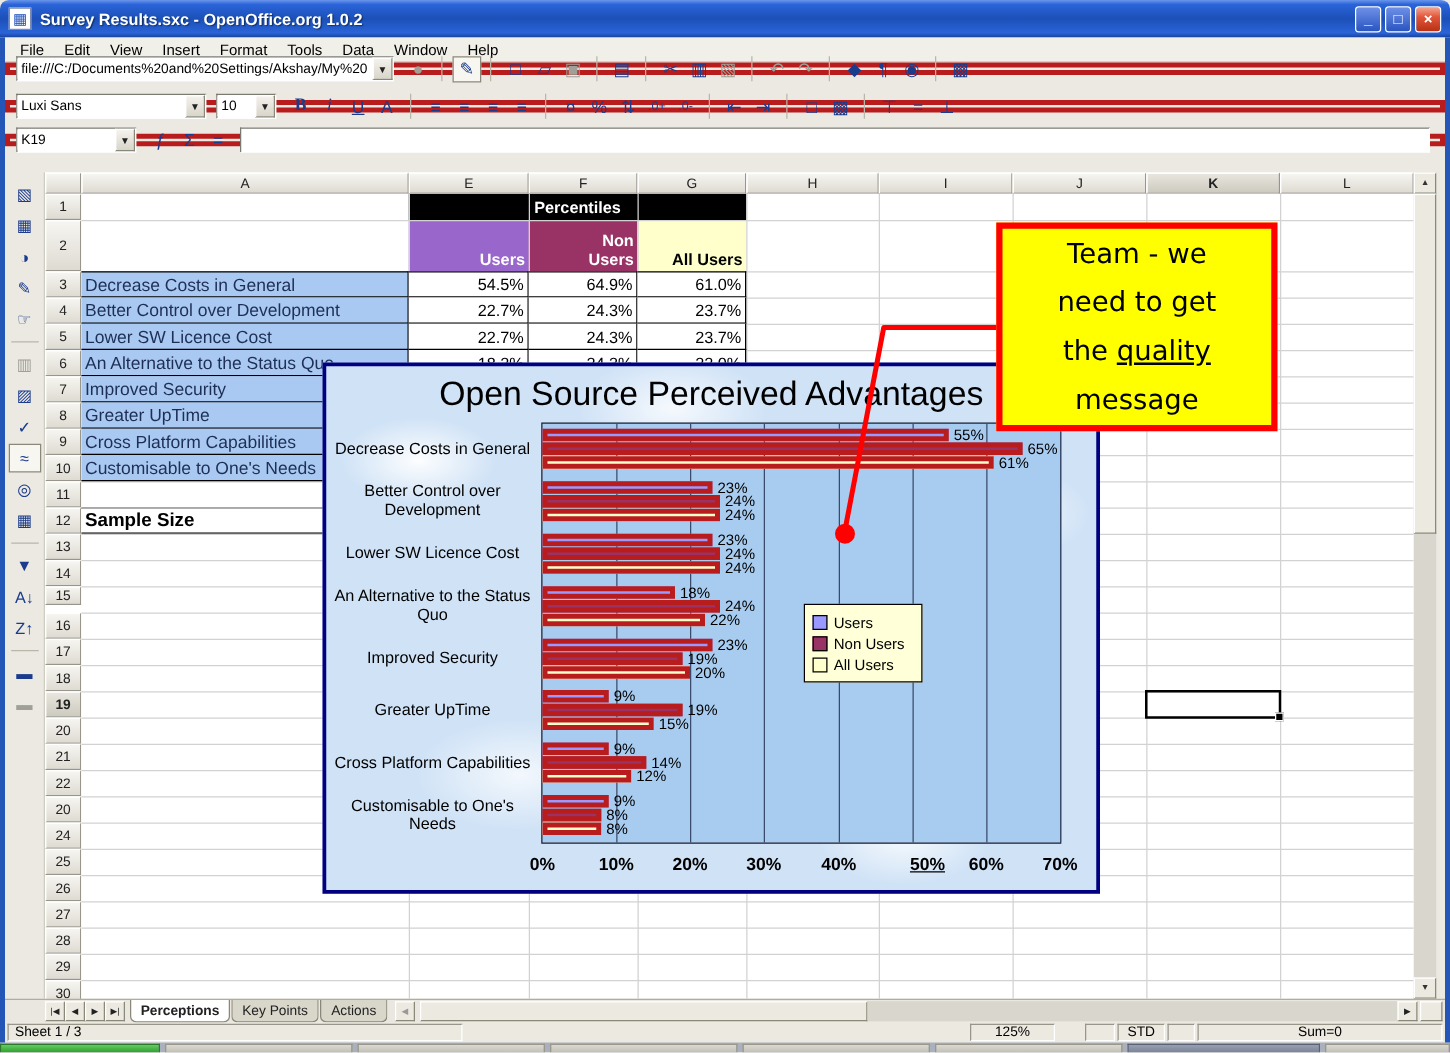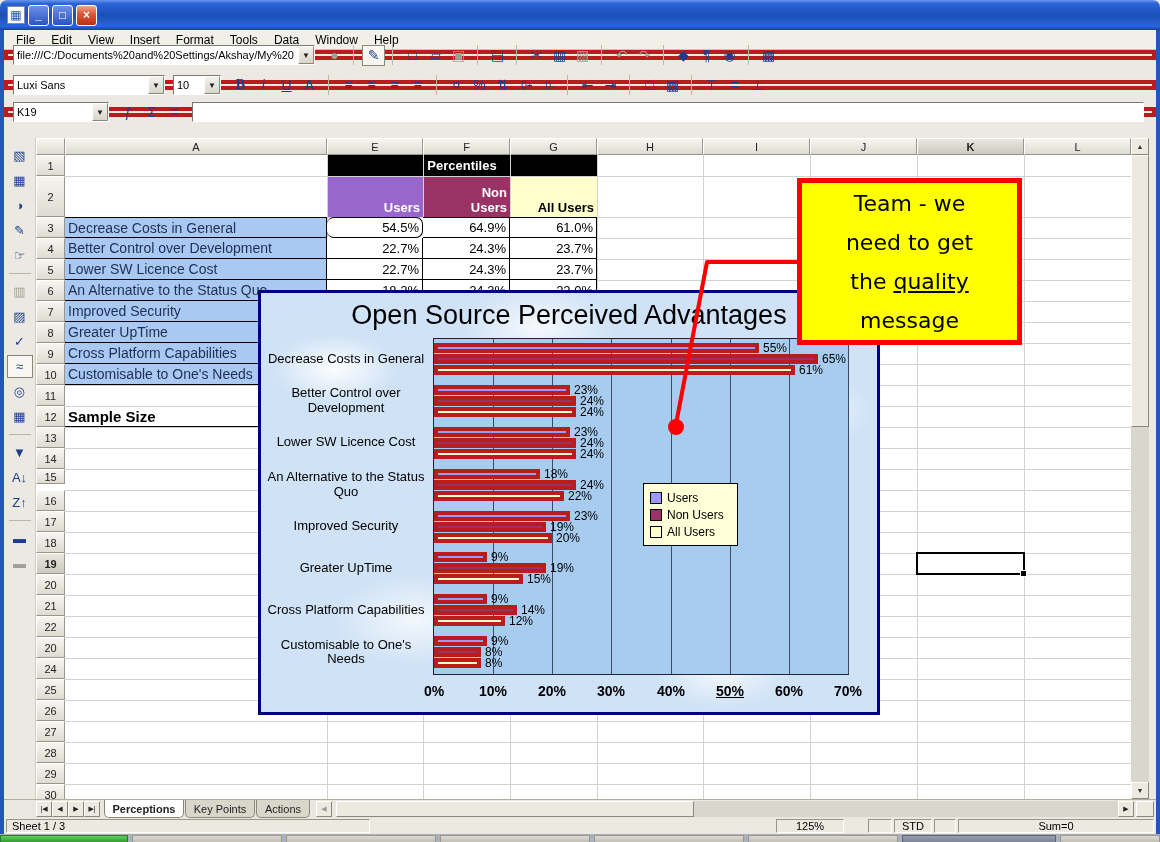--- a/index.html
+++ b/index.html
@@ -160,20 +160,21 @@
 .tb { position:absolute; top:1px; height:7px; background:linear-gradient(#dcd9d0,#c2bfb6);
   border:1px solid #9a978c; border-bottom:none; }
 .tb.start { background:linear-gradient(#63cc63,#2f9e2f); border-color:#2a7a2a; }
 .tb.activewin { background:linear-gradient(#97a0b2,#7b8496); border-color:#5a6375; }
 </style>
 </head>
 <body>
 
 <div class="titlebar">
   <span class="app-icon">▦</span>
+  <span class="title-text">Survey Results.sxc - OpenOffice.org 1.0.2</span>
   <span class="winbtn minmax">_</span>
   <span class="winbtn minmax">□</span>
   <span class="winbtn close">×</span>
 </div>
 <div class="edge l"></div>
 <div class="edge r"></div>
 
 <div class="menubar" id="menubar">
     <span class="menu-item">File</span>
     <span class="menu-item">Edit</span>
@@ -414,21 +415,21 @@
           <div class="vlab" style="left: 51px; top: 308px;">8%</div>
           <div class="bar" style="left: 0px; top: 319px; width: 47px; background: rgb(255, 255, 204);"></div>
           <div class="vlab" style="left: 51px; top: 319px;">8%</div>
         </div>
       <div id="xaxis">
           <div class="xlab" style="left: 143px;">0%</div>
           <div class="xlab" style="left: 202px;">10%</div>
           <div class="xlab" style="left: 261px;">20%</div>
           <div class="xlab" style="left: 320px;">30%</div>
           <div class="xlab" style="left: 380px;">40%</div>
-          <div class="xlab" style="left: 439px; text-decoration: underline;">50%</div>
+          <div class="xlab" style="left: 451px; text-decoration: underline;">50%</div>
           <div class="xlab" style="left: 498px;">60%</div>
           <div class="xlab" style="left: 557px;">70%</div>
         </div>
       <div class="legend" id="legend">
           <div class="leg-item">
             <span class="leg-sw" style="background: rgb(153, 153, 255);"></span>
             <span>Users</span>
           </div>
           <div class="leg-item">
             <span class="leg-sw" style="background: rgb(153, 51, 102);"></span>
@@ -471,21 +472,21 @@
       <div class="hline" style="top: 461px;"></div>
       <div class="hline" style="top: 482px;"></div>
       <div class="hline" style="top: 503px;"></div>
       <div class="hline" style="top: 524px;"></div>
       <div class="hline" style="top: 545px;"></div>
       <div class="hline" style="top: 566px;"></div>
       <div class="hline" style="top: 587px;"></div>
       <div class="hline" style="top: 608px;"></div>
       <div class="hline" style="top: 629px;"></div>
       <div class="cell rowlab topb" style="left: 0px; top: 62px; width: 262px; height: 21px;">Decrease Costs in General</div>
-      <div class="cell valcell topb" style="left: 262px; top: 62px; width: 96px; height: 21px; border-radius: 7px;">54.5%</div>
+      <div class="cell valcell topb" style="left: 262px; top: 62px; width: 96px; height: 21px;">54.5%</div>
       <div class="cell valcell topb" style="left: 358px; top: 62px; width: 87px; height: 21px;">64.9%</div>
       <div class="cell valcell topb" style="left: 445px; top: 62px; width: 87px; height: 21px;">61.0%</div>
       <div class="cell rowlab" style="left: 0px; top: 83px; width: 262px; height: 21px;">Better Control over Development</div>
       <div class="cell valcell" style="left: 262px; top: 83px; width: 96px; height: 21px;">22.7%</div>
       <div class="cell valcell" style="left: 358px; top: 83px; width: 87px; height: 21px;">24.3%</div>
       <div class="cell valcell" style="left: 445px; top: 83px; width: 87px; height: 21px;">23.7%</div>
       <div class="cell rowlab" style="left: 0px; top: 104px; width: 262px; height: 21px;">Lower SW Licence Cost</div>
       <div class="cell valcell" style="left: 262px; top: 104px; width: 96px; height: 21px;">22.7%</div>
       <div class="cell valcell" style="left: 358px; top: 104px; width: 87px; height: 21px;">24.3%</div>
       <div class="cell valcell" style="left: 445px; top: 104px; width: 87px; height: 21px;">23.7%</div>

